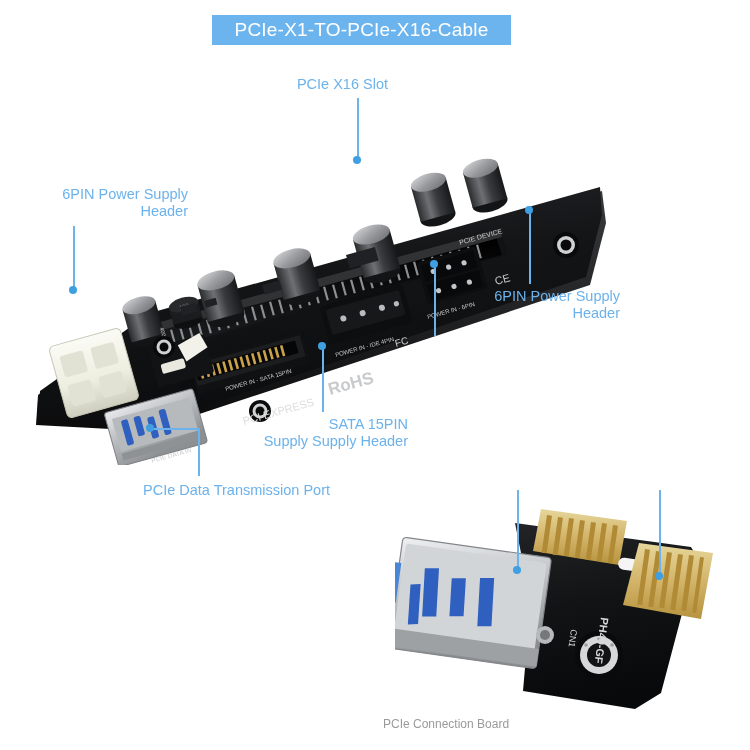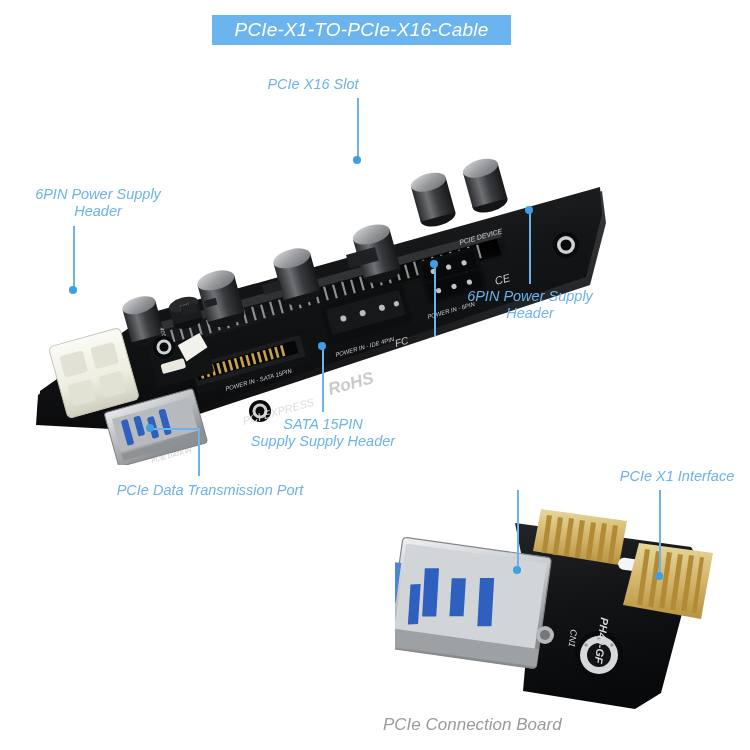--- a/index.html
+++ b/index.html
@@ -1,37 +1,37 @@
 <!DOCTYPE html>
 <html><head>
 <meta charset="utf-8">
 <style>
   html,body{margin:0;padding:0;}
   body{
     width:750px;height:750px;position:relative;overflow:hidden;
     background:#ffffff;
     font-family:"Liberation Sans","DejaVu Sans",sans-serif;
   }
-  .stage{position:absolute;inset:0;font-style:italic;}
+  .stage{position:absolute;inset:0;}
 
   
   .title-banner{
     position:absolute;left:212px;top:15px;width:299px;height:30px;
     background:#6cb4ee;color:#ffffff;
     font-size:19px;line-height:30px;text-align:center;letter-spacing:.2px;
     white-space:nowrap;
   }
 
   
   .label{
     position:absolute;color:#6cb2ec;font-size:14.5px;line-height:17px;
-    text-align:center;white-space:pre-line;
+    text-align:right;white-space:pre-line;
   }
   .caption-bottom{
-    position:absolute;color:#9a9a9a;font-size:17px;line-height:19px;
+    position:absolute;color:#9a9a9a;font-size:12px;line-height:19px;
     white-space:nowrap;
   }
 
   
   .leader{position:absolute;background:#6cb2ec;}
   .leader.v{width:2px;}
   .leader.h{height:2px;}
   .dot{position:absolute;width:8px;height:8px;border-radius:50%;background:#3f9fe0;}
 
   
@@ -392,19 +392,18 @@
   <div class="dot" style="left:318px;top:342px;"></div>
 
   <div class="label" style="left:90px;top:482px;width:240px;">PCIe Data Transmission Port</div>
   <div class="leader v" style="left:198px;top:428px;height:48px;"></div>
   <div class="leader h" style="left:150px;top:428px;width:50px;"></div>
   <div class="dot" style="left:146px;top:424px;"></div>
 
   <div class="leader v" style="left:517px;top:490px;height:82px;"></div>
   <div class="dot" style="left:513px;top:566px;"></div>
 
-  <div class="label" style="left:604px;top:468px;width:146px;">PCIe X1 Interface</div>
   <div class="leader v" style="left:659px;top:490px;height:88px;"></div>
   <div class="dot" style="left:655px;top:572px;"></div>
 
   <div class="caption-bottom" style="left:383px;top:715px;">PCIe Connection Board</div>
 
 </div>
 
 </body></html>

